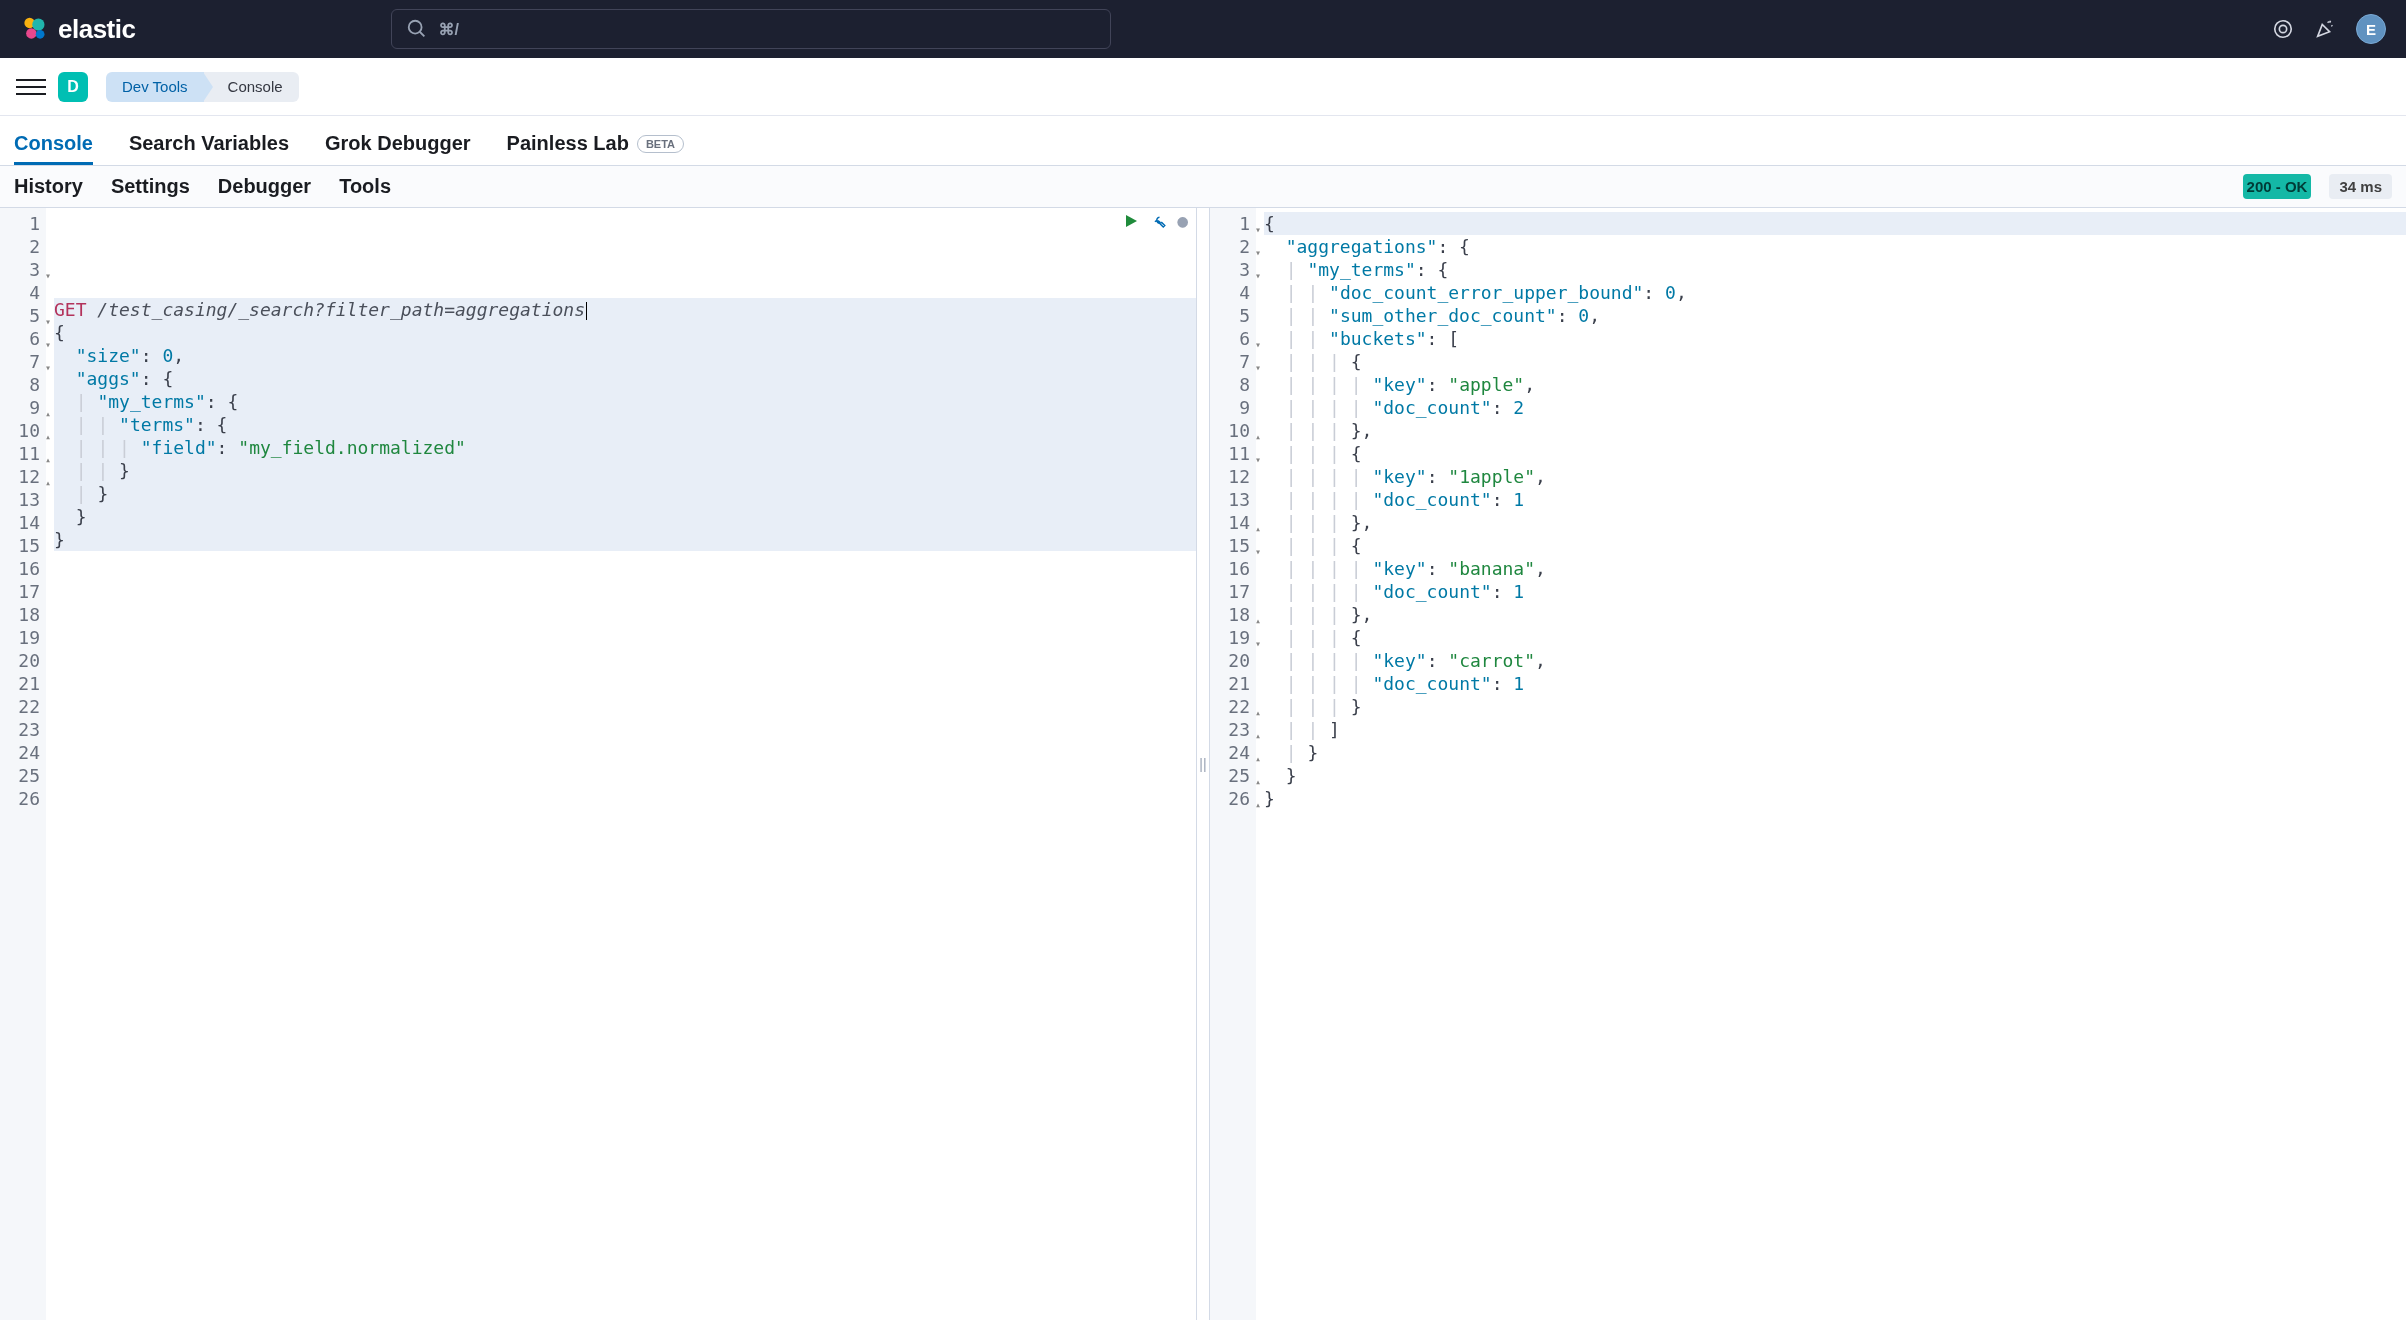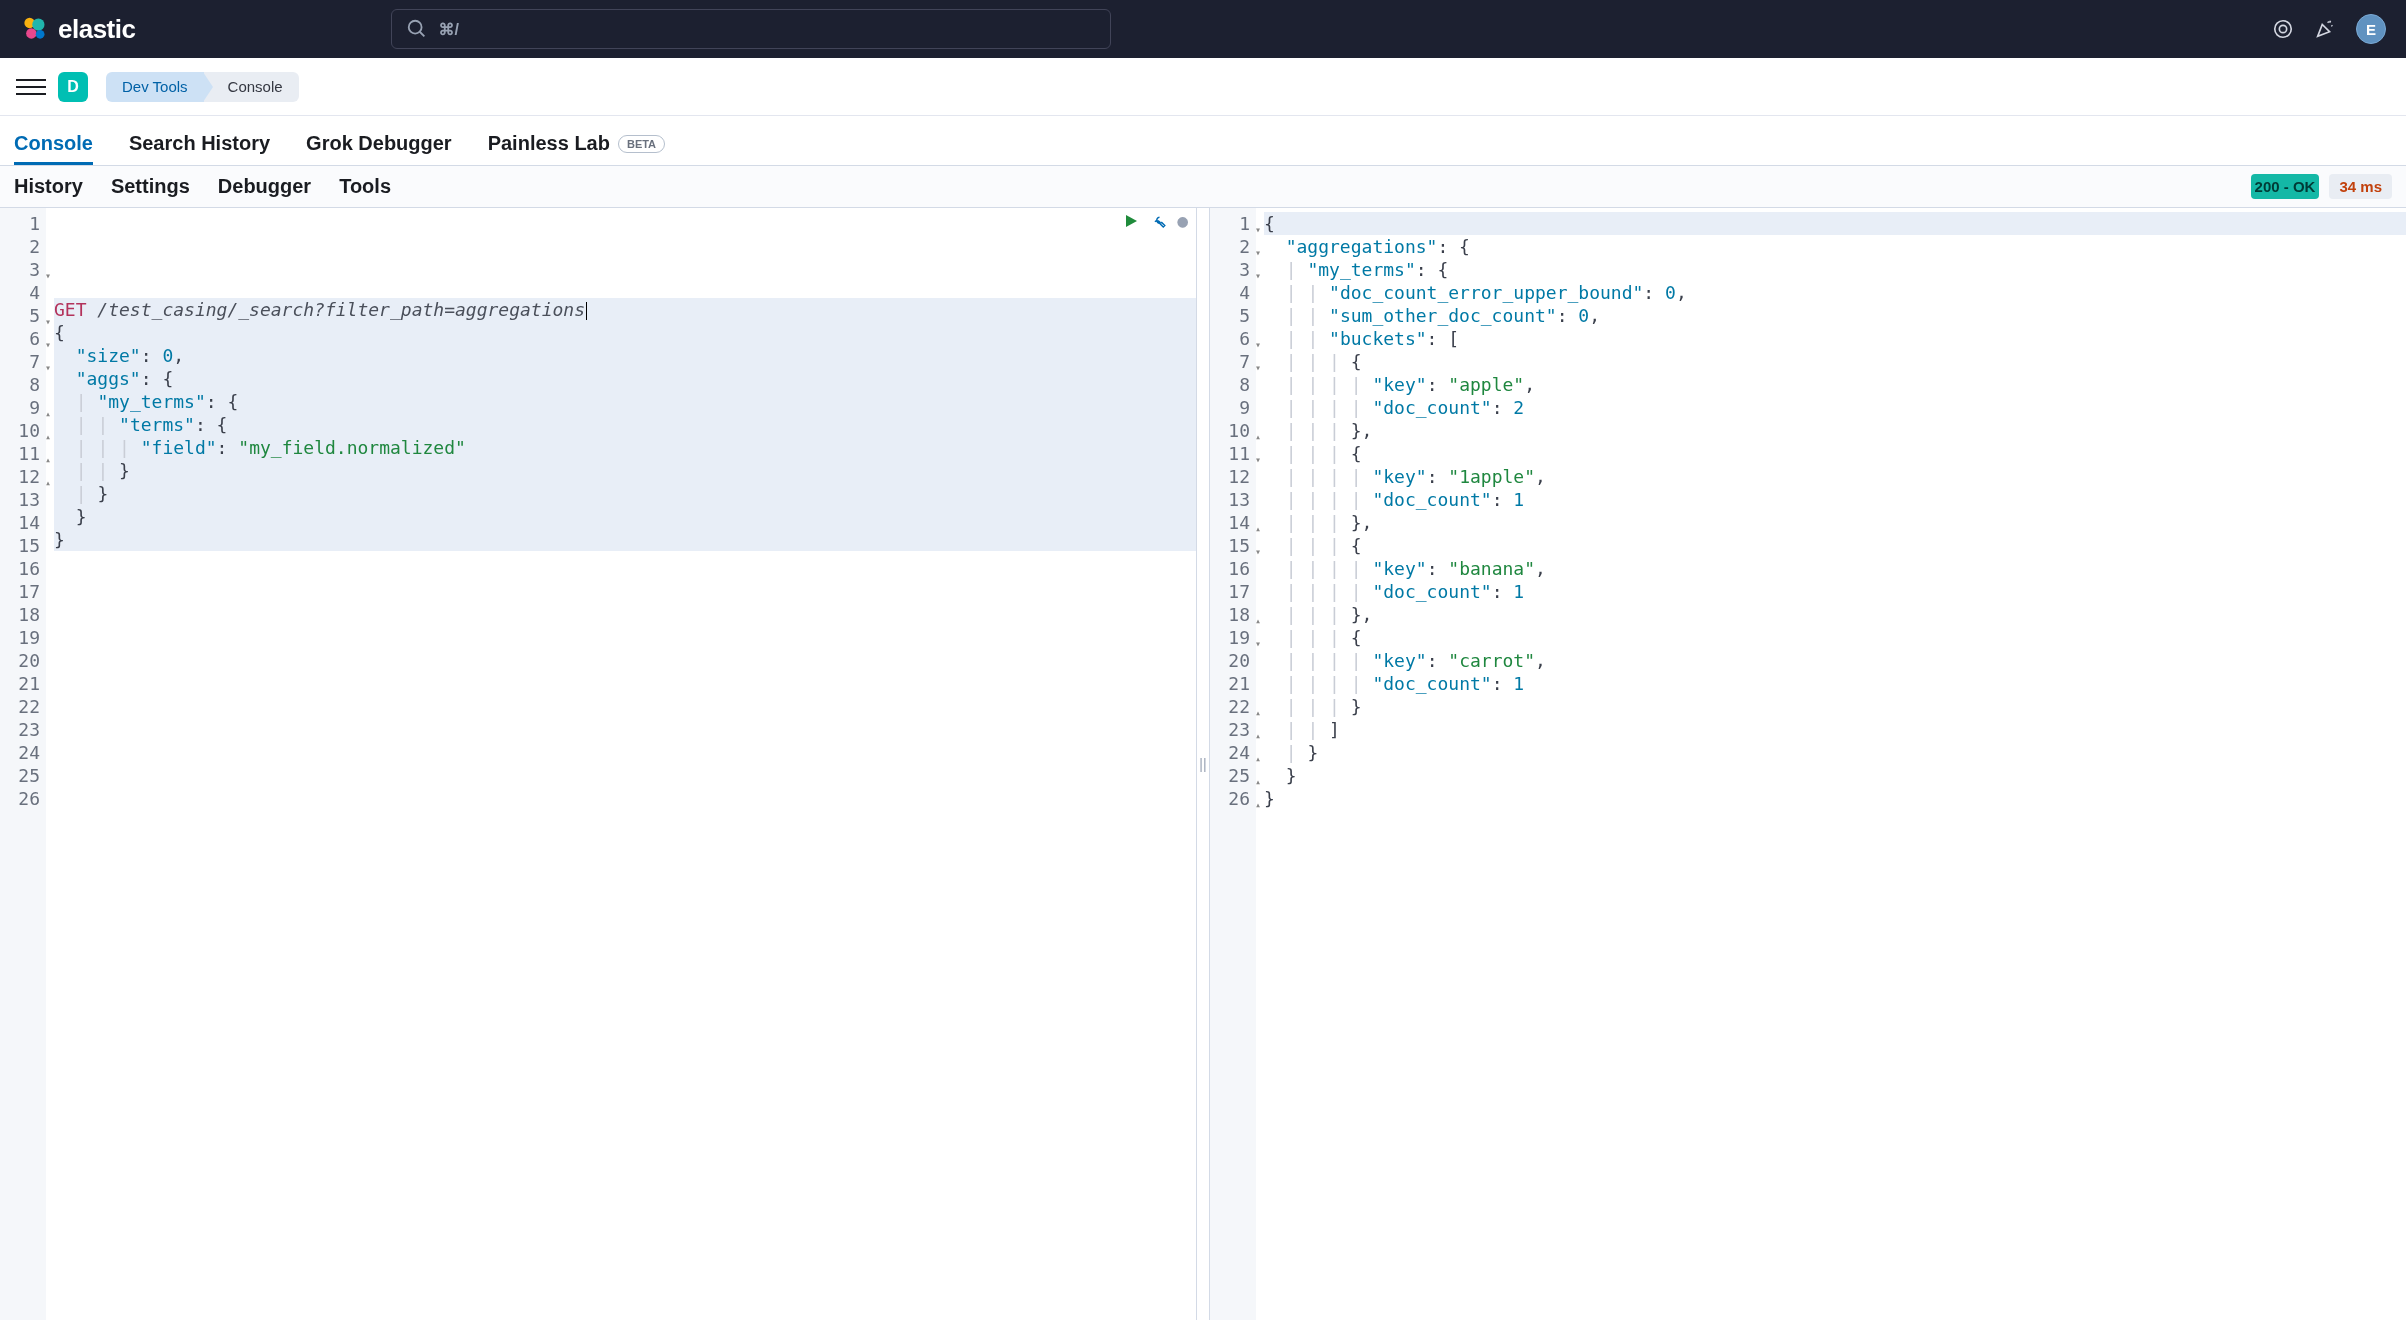--- a/index.html
+++ b/index.html
@@ -31,21 +31,21 @@
     
     .tabs-row { height: 50px; border-bottom: 1px solid #d3dae6; display: flex; align-items: flex-end; padding: 0 14px; gap: 36px; }
     .tab { font-size: 20px; font-weight: 700; padding-bottom: 10px; cursor: pointer; display: flex; align-items: center; gap: 8px; }
     .tab.active { color: #006bb4; border-bottom: 3px solid #006bb4; padding-bottom: 7px; }
     .beta { font-size: 11px; font-weight: 700; border: 1px solid #b5bfcd; border-radius: 12px; padding: 2px 8px; color: #69707d; }
 
     
     .sec-row { height: 42px; display: flex; align-items: center; padding: 0 14px; gap: 28px; background: #fafbfd; border-bottom: 1px solid #d3dae6; }
     .sec-link { font-size: 20px; font-weight: 700; cursor: pointer; }
     .status-pill { background: #14b8a6; color: #003b36; padding: 4px 4px; border-radius: 4px; font-size: 15px; font-weight: 700; }
-    .time-pill { background: #e9edf3; color: #c2410c; padding: 4px 10px; border-radius: 4px; font-size: 15px; font-weight: 700; }
+    .time-pill { background: #e9edf3; color: #404040; padding: 4px 10px; border-radius: 4px; font-size: 15px; font-weight: 700; margin-left: 8px; }
 
     
     .editor-area { display: flex; height: calc(100vh - 208px); position: relative; }
     .pane { flex: 1; display: flex; position: relative; overflow: hidden; }
     .gutter { width: 46px; background: #f5f7fa; text-align: right; padding: 4px 6px 4px 4px; font-family: 'Menlo', 'Consolas', monospace; font-size: 18px; color: #69707d; user-select: none; }
     .gutter .ln { height: 23px; line-height: 23px; position: relative; }
     .fold { position: absolute; right: -11px; top: 6px; font-size: 10px; color: #888; }
     .code { flex: 1; font-family: 'Menlo', 'Consolas', monospace; font-size: 18px; padding: 4px 0 4px 8px; white-space: pre; position: relative; }
     .code .line { height: 23px; line-height: 23px; }
     .code .hl { background: #e8eef7; }
@@ -122,21 +122,21 @@
         <span>Console</span>
       </div>
   </div>
 </div>
 
 <div class="tabs-row">
   <div class="tab active">
       <span>Console</span>
     </div>
   <div class="tab">
-      <span>Search History</span>
+      <span>Search Variables</span>
     </div>
   <div class="tab">
       <span>Grok Debugger</span>
     </div>
   <div class="tab">
       <span>Painless Lab</span>
       <span class="beta">BETA</span>
     </div>
 </div>
 

